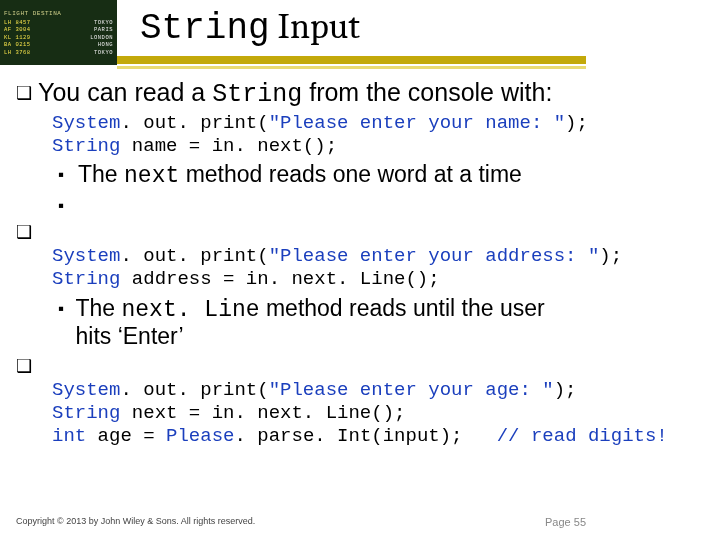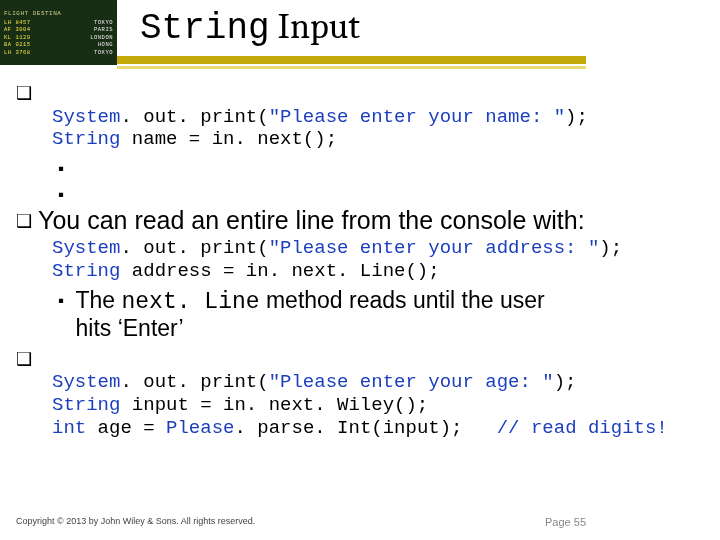--- a/index.html
+++ b/index.html
@@ -175,42 +175,43 @@
 
   <div class="title">
     <span class="code">String</span><span> Input</span>
   </div>
   <div class="bar-thick"></div>
   <div class="bar-thin"></div>
 
   <div class="body" id="body">
       <div class="bullet0">
         <span class="bm">❑</span>
+        <span>You can read a <span class="icode">String</span> from the console with:</span>
       </div>
       <div class="codeblock"><span class="blue">System</span><span>. out. print(</span><span class="blue">"Please enter your name: "</span><span>); </span>
 <span class="blue">String</span><span> name = in. next(); </span></div>
       <div class="bullet1">
         <span class="bm">▪</span>
+        <span>The <span class="icode">next</span> method reads one word at a time</span>
       </div>
       <div class="bullet1">
         <span class="bm">▪</span>
       </div>
       <div class="bullet0">
         <span class="bm">❑</span>
-        <span>You can read an entire line from the console with:</span>
       </div>
       <div class="codeblock"><span class="blue">System</span><span>. out. print(</span><span class="blue">"Please enter your address: "</span><span>); </span>
 <span class="blue">String</span><span> address = in. next. Line(); </span></div>
       <div class="bullet1">
         <span class="bm">▪</span>
         <span>The <span class="icode">next. Line</span> method reads until the user hits ‘Enter’</span>
       </div>
       <div class="bullet0">
         <span class="bm">❑</span>
       </div>
       <div class="codeblock"><span class="blue">System</span><span>. out. print(</span><span class="blue">"Please enter your age: "</span><span>); </span>
-<span class="blue">String</span><span> input = in. next. Wiley(); </span>
+<span class="blue">String</span><span> next = in. next. Line(); </span>
 <span class="blue">int</span><span> age = </span><span class="blue">Please</span><span>. parse. Int(input);   </span><span class="blue">// read digits!</span></div>
     </div>
 
   <div class="copyright">Copyright © 2013 by John Wiley &amp; Sons. All rights reserved.</div>
   <div class="pagenum">Page 55</div>
 </div>
 
 </body></html>

